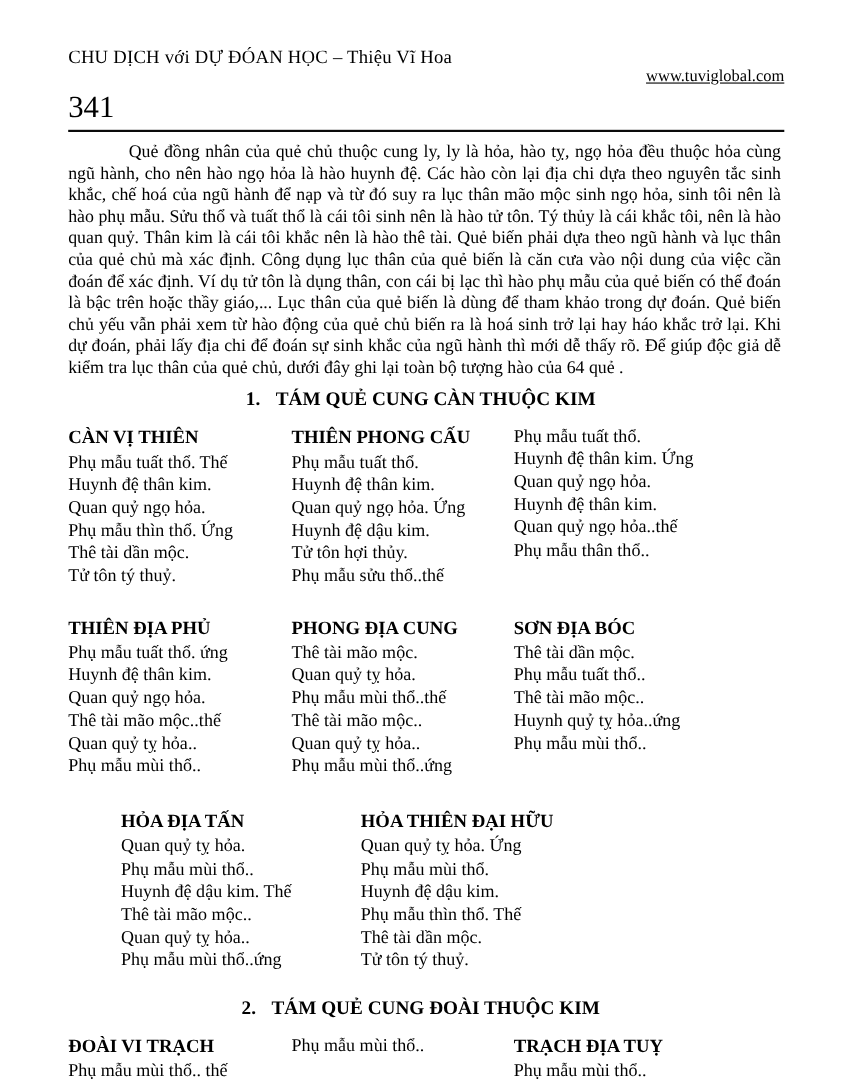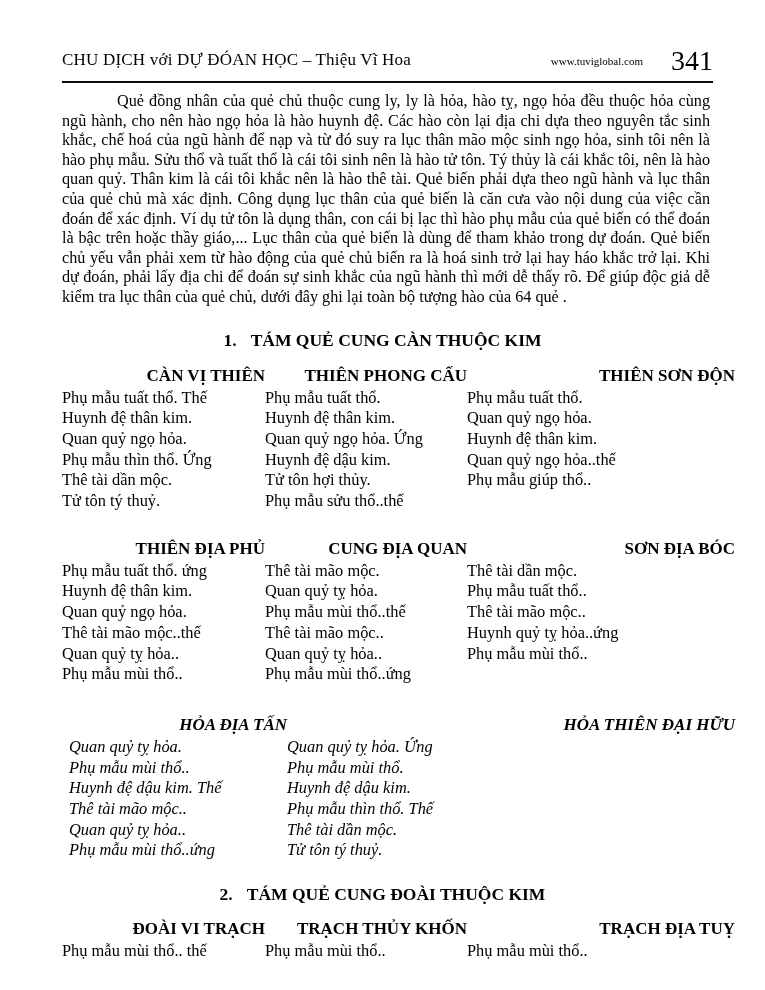--- a/index.html
+++ b/index.html
@@ -15,30 +15,31 @@
     overflow: hidden;
     background: #ffffff;
   }
   
   .header {
     display: flex;
     align-items: baseline;
     margin: 42px 52px 0 62px;
     padding-bottom: 11px;
     border-bottom: 2px solid #0a0a0a;
+    flex-direction: column;
   }
   .header-title {
     font-size: 17px;
     white-space: nowrap;
     letter-spacing: 0.2px;
   }
   .header-url {
     margin-left: auto;
-    margin-right: 28px;
-    font-size: 11px;
+    font-size: 15px;
+    text-decoration: underline;
     white-space: nowrap;
   }
   .header-page {
     font-size: 28px;
     font-weight: normal;
     line-height: 1;
     position: relative;
     top: 5px;
   }
   
@@ -48,45 +49,43 @@
     line-height: 19.6px;
     text-align: justify;
     text-indent: 55px;
   }
   
   .section-heading {
     text-align: center;
     font-weight: bold;
     font-size: 17.5px;
     line-height: 22px;
-    margin-top: 21px;
+    margin-top: 6px;
   }
   .section-heading .num { margin-right: 14px; }
   .section-heading.second { margin-top: 22px; }
   
   .hex-row {
     display: grid;
     grid-template-columns: 203px 202px 1fr;
     margin: 14px 30px 0 62px;
   }
   .hex-row.row2 { margin-top: 26px; }
   .hex-row.indented {
     grid-template-columns: 218px 1fr;
-    margin-left: 69px;
+    margin-left: 110px;
     margin-top: 29px;
-    font-style: italic;
   }
   .hex-row.last { margin-top: 13px; }
   .hex-title {
     font-weight: bold;
     font-size: 17px;
     line-height: 21px;
     margin-bottom: 2px;
     white-space: nowrap;
-    text-align: right;
   }
   .hex-line {
     font-size: 16.4px;
     line-height: 20.7px;
     white-space: nowrap;
   }
 </style>
 </head>
 <body>
 
@@ -117,41 +116,41 @@
     <div class="hex-block">
       <div class="hex-title">THIÊN PHONG CẤU</div>
       <div class="hex-line">Phụ mẫu tuất thổ.</div>
       <div class="hex-line">Huynh đệ thân kim.</div>
       <div class="hex-line">Quan quỷ ngọ hỏa. Ứng</div>
       <div class="hex-line">Huynh đệ dậu kim.</div>
       <div class="hex-line">Tử tôn hợi thủy.</div>
       <div class="hex-line">Phụ mẫu sửu thổ..thế</div>
     </div>
     <div class="hex-block">
-      <div class="hex-title">THIÊN SƠN ĐỘN</div>
       <div class="hex-line">Phụ mẫu tuất thổ.</div>
+      <div class="hex-line">Huynh đệ thân kim. Ứng</div>
       <div class="hex-line">Quan quỷ ngọ hỏa.</div>
       <div class="hex-line">Huynh đệ thân kim.</div>
       <div class="hex-line">Quan quỷ ngọ hỏa..thế</div>
-      <div class="hex-line">Phụ mẫu giúp thổ..</div>
+      <div class="hex-line">Phụ mẫu thân thổ..</div>
     </div>
   </div>
 
   <div class="hex-row row2">
     <div class="hex-block">
       <div class="hex-title">THIÊN ĐỊA PHỦ</div>
       <div class="hex-line">Phụ mẫu tuất thổ. ứng</div>
       <div class="hex-line">Huynh đệ thân kim.</div>
       <div class="hex-line">Quan quỷ ngọ hỏa.</div>
       <div class="hex-line">Thê tài mão mộc..thế</div>
       <div class="hex-line">Quan quỷ tỵ hỏa..</div>
       <div class="hex-line">Phụ mẫu mùi thổ..</div>
     </div>
     <div class="hex-block">
-      <div class="hex-title">CUNG ĐỊA QUAN</div>
+      <div class="hex-title">PHONG ĐỊA CUNG</div>
       <div class="hex-line">Thê tài mão mộc.</div>
       <div class="hex-line">Quan quỷ tỵ hỏa.</div>
       <div class="hex-line">Phụ mẫu mùi thổ..thế</div>
       <div class="hex-line">Thê tài mão mộc..</div>
       <div class="hex-line">Quan quỷ tỵ hỏa..</div>
       <div class="hex-line">Phụ mẫu mùi thổ..ứng</div>
     </div>
     <div class="hex-block">
       <div class="hex-title">SƠN ĐỊA BÓC</div>
       <div class="hex-line">Thê tài dần mộc.</div>
@@ -186,21 +185,20 @@
   <div class="section-heading second">
     <span class="num">2.</span><span>TÁM QUẺ CUNG ĐOÀI THUỘC KIM</span>
   </div>
 
   <div class="hex-row last">
     <div class="hex-block">
       <div class="hex-title">ĐOÀI VI TRẠCH</div>
       <div class="hex-line">Phụ mẫu mùi thổ.. thế</div>
     </div>
     <div class="hex-block">
-      <div class="hex-title">TRẠCH THỦY KHỐN</div>
       <div class="hex-line">Phụ mẫu mùi thổ..</div>
     </div>
     <div class="hex-block">
       <div class="hex-title">TRẠCH ĐỊA TUỴ</div>
       <div class="hex-line">Phụ mẫu mùi thổ..</div>
     </div>
   </div>
 
 </div>
 

